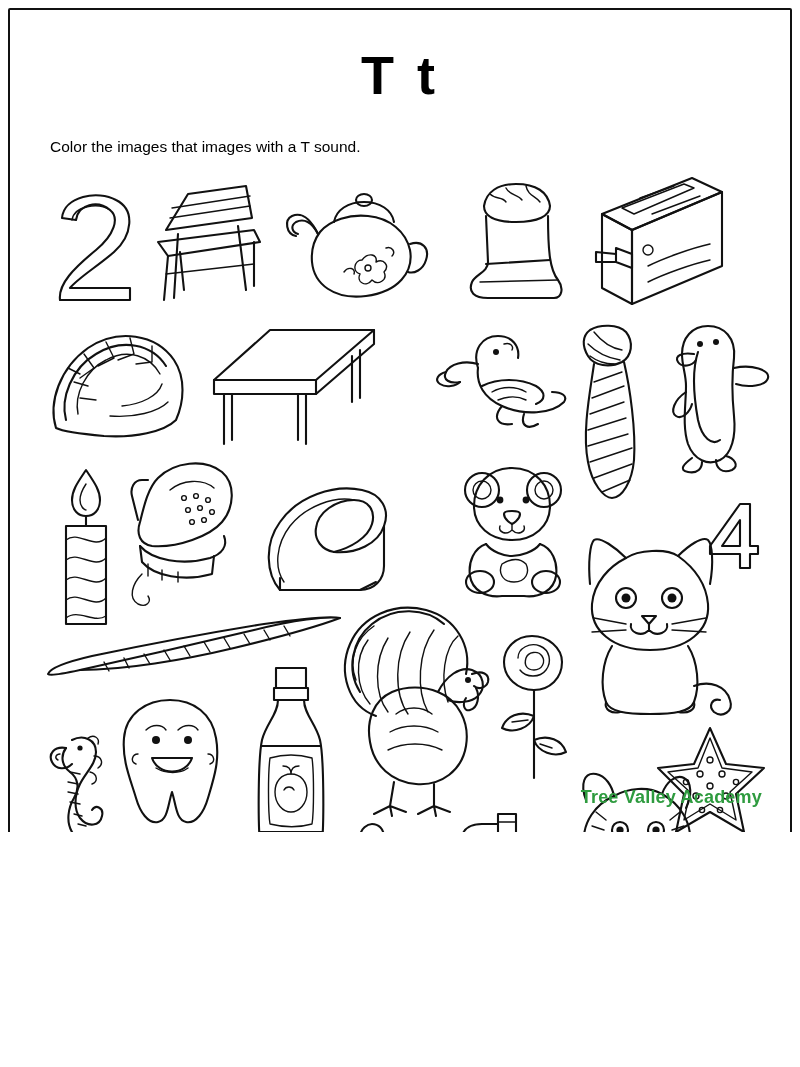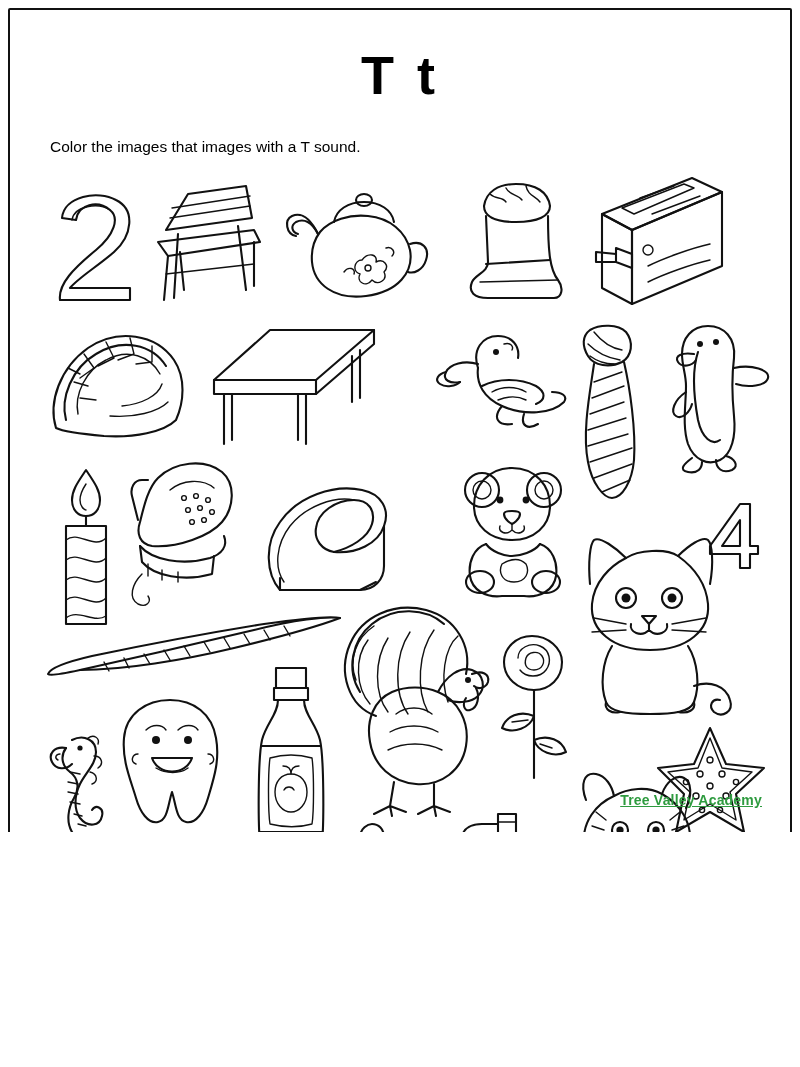--- a/index.html
+++ b/index.html
@@ -44,25 +44,24 @@
     position: absolute;
     top: 138px;
     left: 50px;
     font-size: 15.5px;
     color: #000;
   }
   .brand {
     position: absolute;
     right: 38px;
     bottom: 24px;
-    font-size: 14px;
+    font-size: 18px;
     font-weight: bold;
     color: #2e9b3f;
     letter-spacing: .2px;
-    text-decoration: underline;
   }
   .art-layer {
     position: absolute;
     left: 0;
     top: 0;
     width: 800px;
     height: 1067px;
   }
   .item {
     position: absolute;

